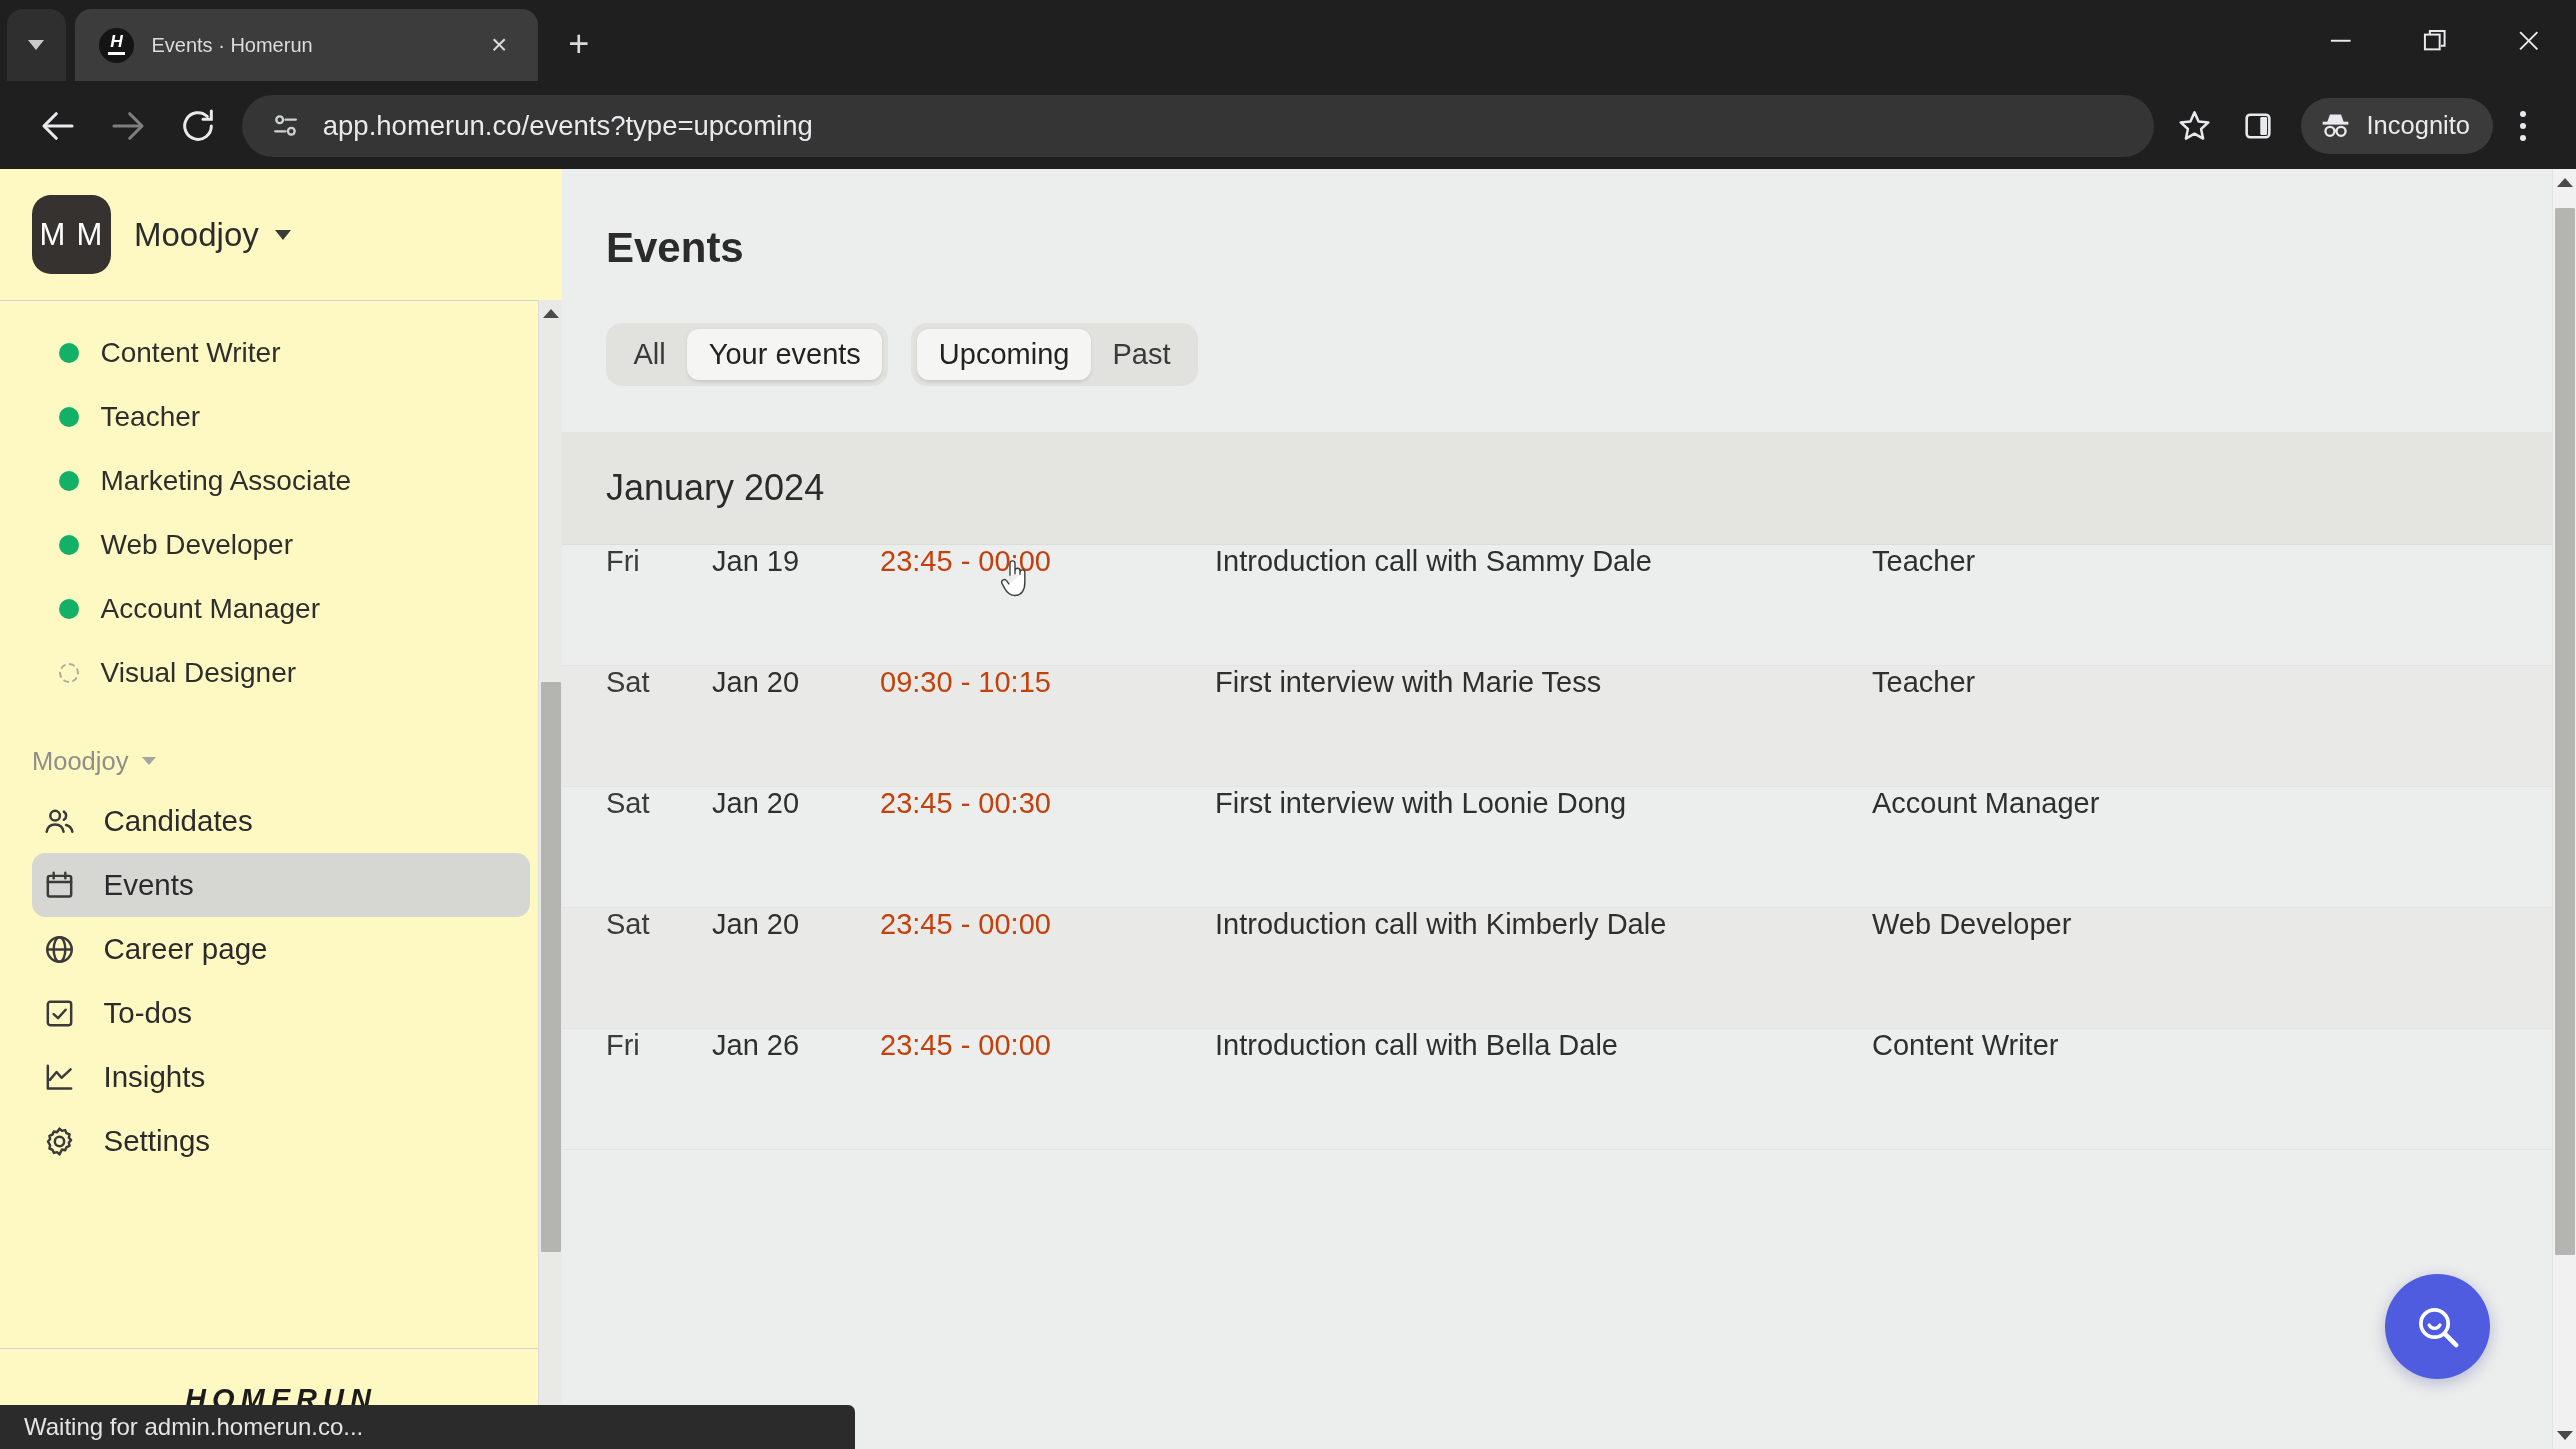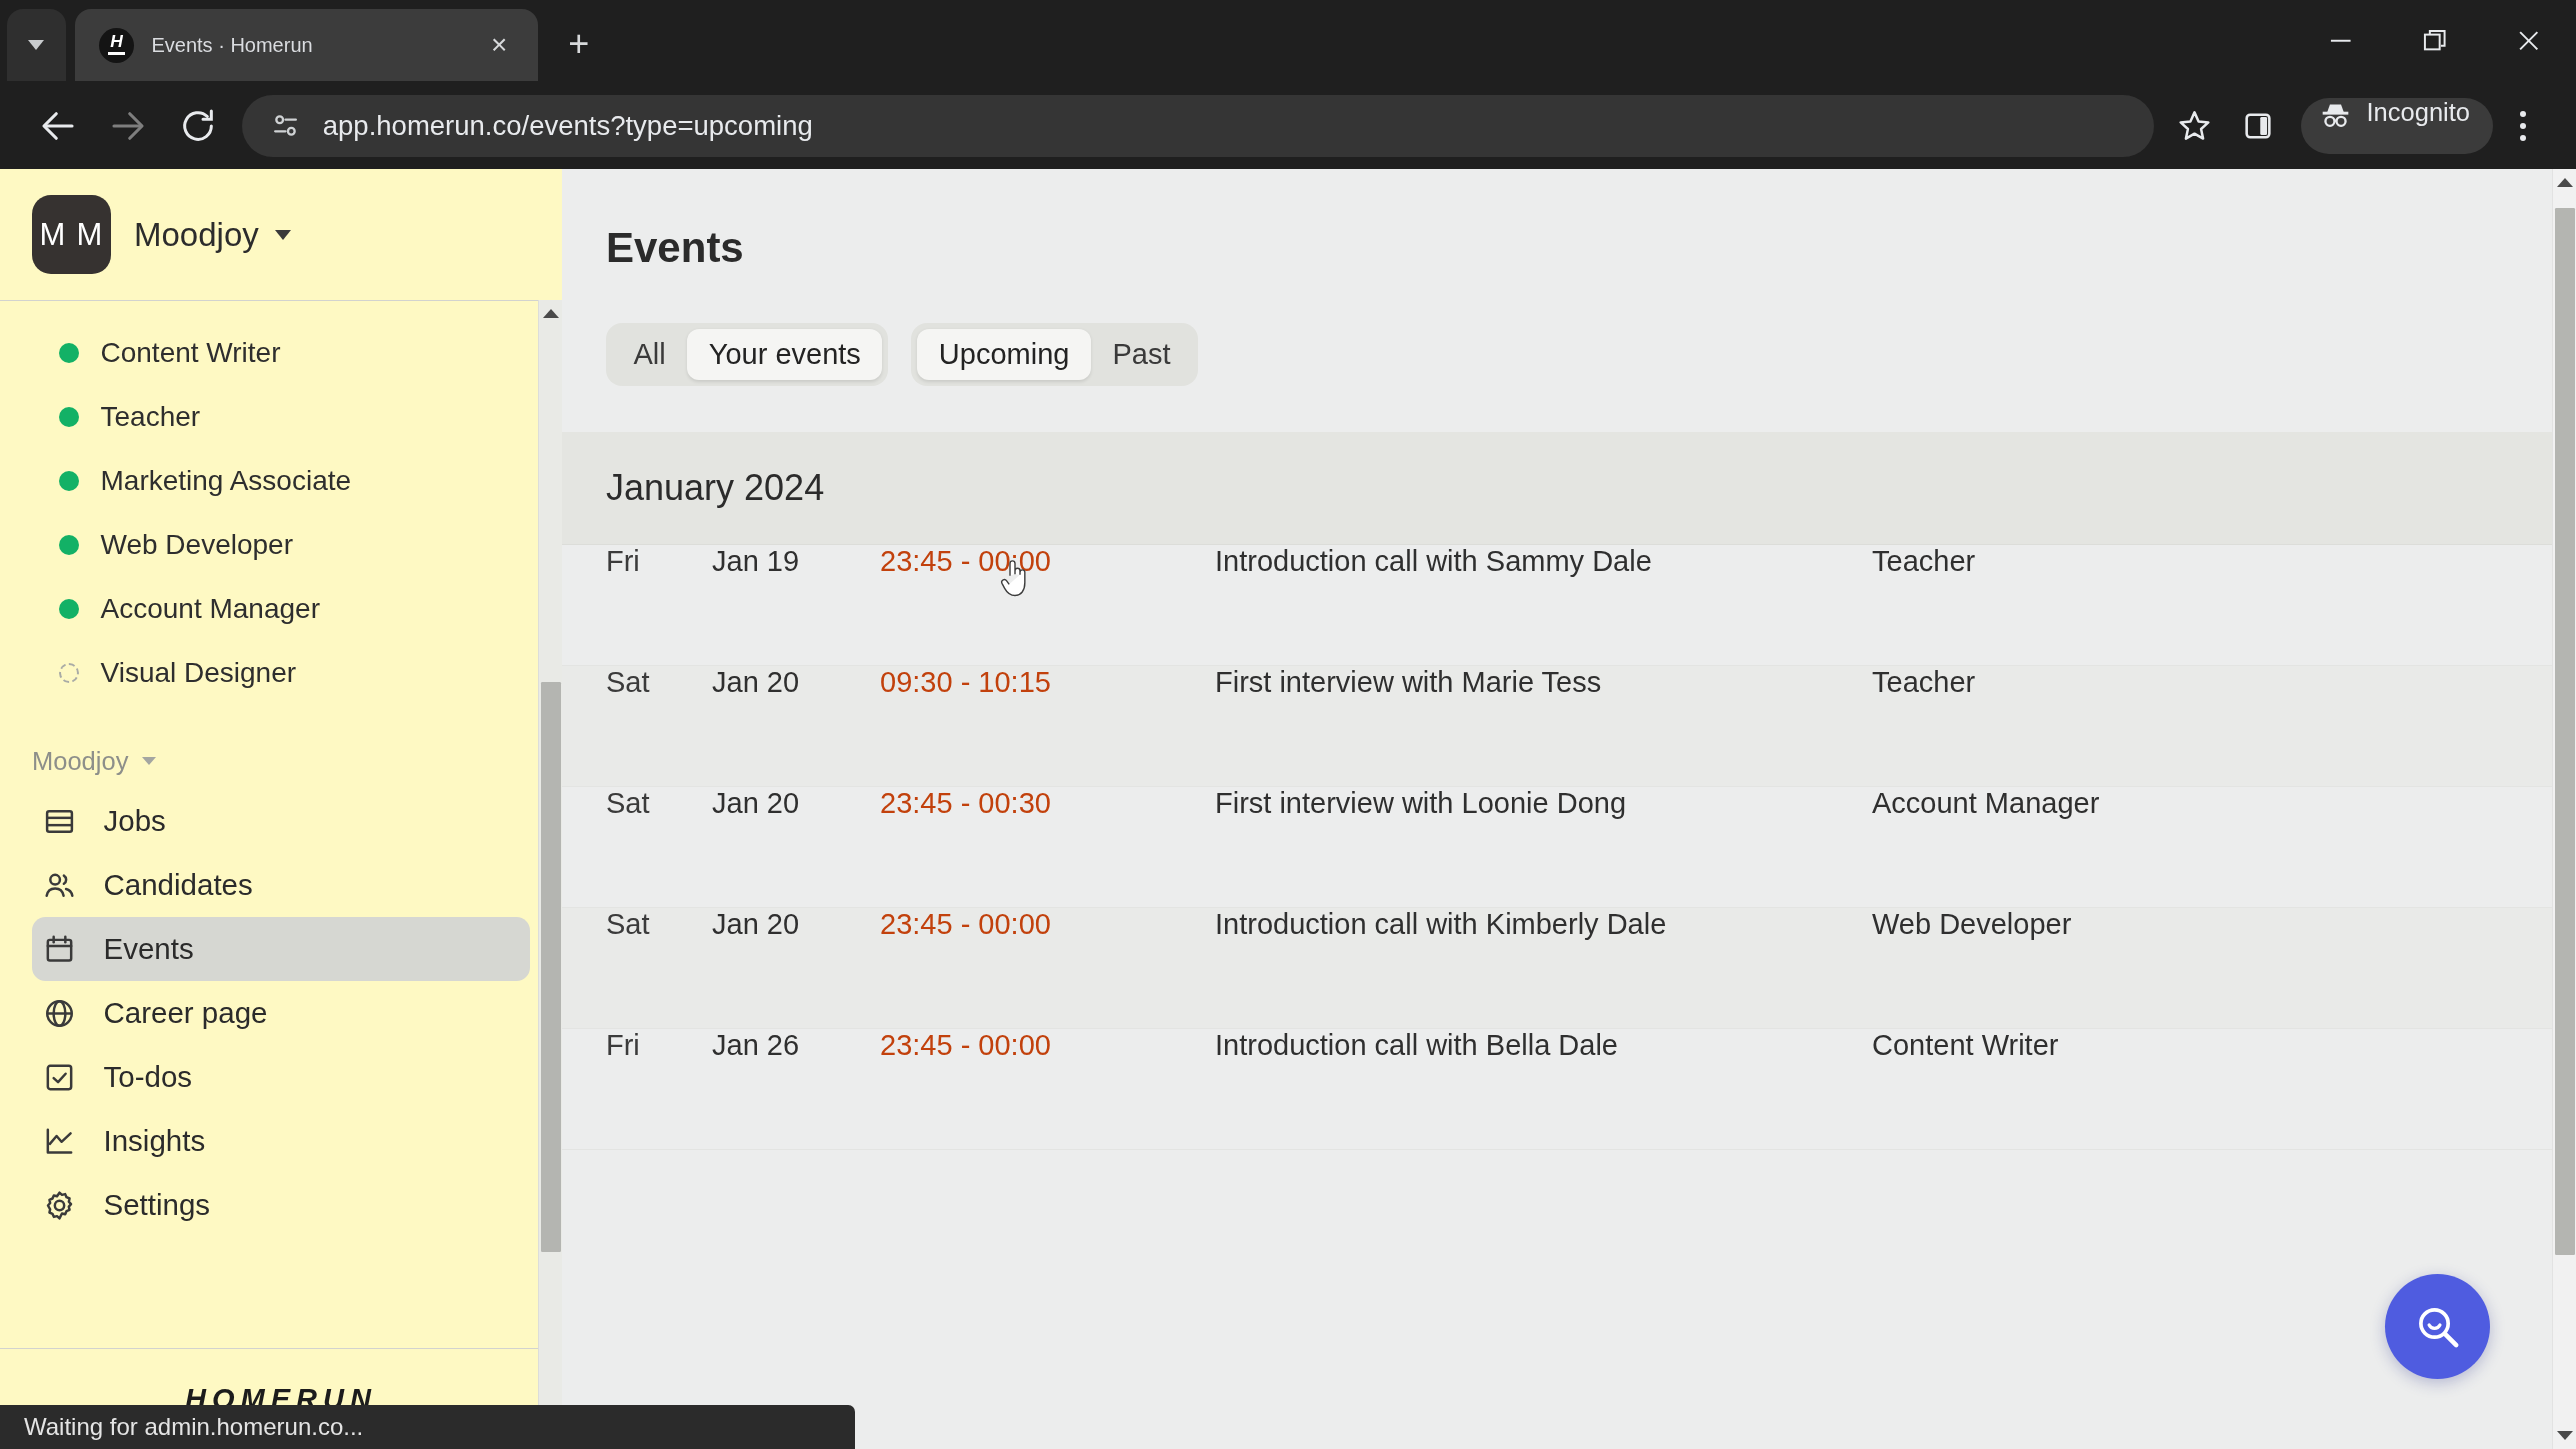--- a/index.html
+++ b/index.html
@@ -117,21 +117,21 @@
     white-space: nowrap;
     flex: 1;
     overflow: hidden;
   }
   .omni-right { display:flex; align-items:center; flex:none; }
   .tb-icon { width: 64px; height: 64px; display:flex; align-items:center; justify-content:center; flex:none; }
   .incognito-pill {
     height: 56px;
     background: #3b3b3b;
     border-radius: 28px;
-    display: flex; align-items: flex-start;
+    display: flex; align-items: center;
     padding: 0 23px 0 17.4px;
     margin-left: 10.7px;
     flex: none;
   }
   .incognito-pill .lbl { color: #e8eaed; font-size: 25.5px; margin-left: 13.4px; white-space: nowrap; }
   .kebab { width: 60px; height: 64px; display:flex; flex-direction:column; align-items:center; justify-content:center; gap:6px; flex:none; }
   .kebab i { width: 6px; height: 6px; border-radius:50%; background:#e8eaed; display:block; }
 
   
   .viewport {
@@ -513,30 +513,20 @@
         </div>
       </div>
 
       <div class="sectionlabel">
         <span>Moodjoy</span>
         <span class="caret-muted"></span>
       </div>
 
       <nav class="nav">
 
-        <div class="navitem">
-          <span class="ico">
-            <svg width="35" height="35" viewBox="0 0 24 24" fill="none" stroke="#3a3a3a" stroke-width="1.7">
-              <rect x="3.5" y="5" width="17" height="14" rx="1.4"></rect>
-                <line x1="3.5" y1="9.5" x2="20.5" y2="9.5"></line>
-                <line x1="3.5" y1="14.5" x2="20.5" y2="14.5"></line>
-            </svg>
-          </span>
-          <span class="lbl">Jobs</span>
-        </div>
 
         <div class="navitem">
           <span class="ico">
             <svg width="35" height="35" viewBox="0 0 24 24" fill="none" stroke="#3a3a3a" stroke-width="1.7" stroke-linecap="round">
               <circle cx="9" cy="8" r="3.3"></circle>
                 <path d="M3.2 19c.6-3.3 3-5 5.8-5s5.2 1.7 5.8 5"></path>
               <path d="M15 5.2a3.3 3.3 0 0 1 0 5.6"></path>
                 <path d="M16.5 14.4c2.2.5 3.8 2.2 4.3 4.6"></path>
             </svg>
           </span>

